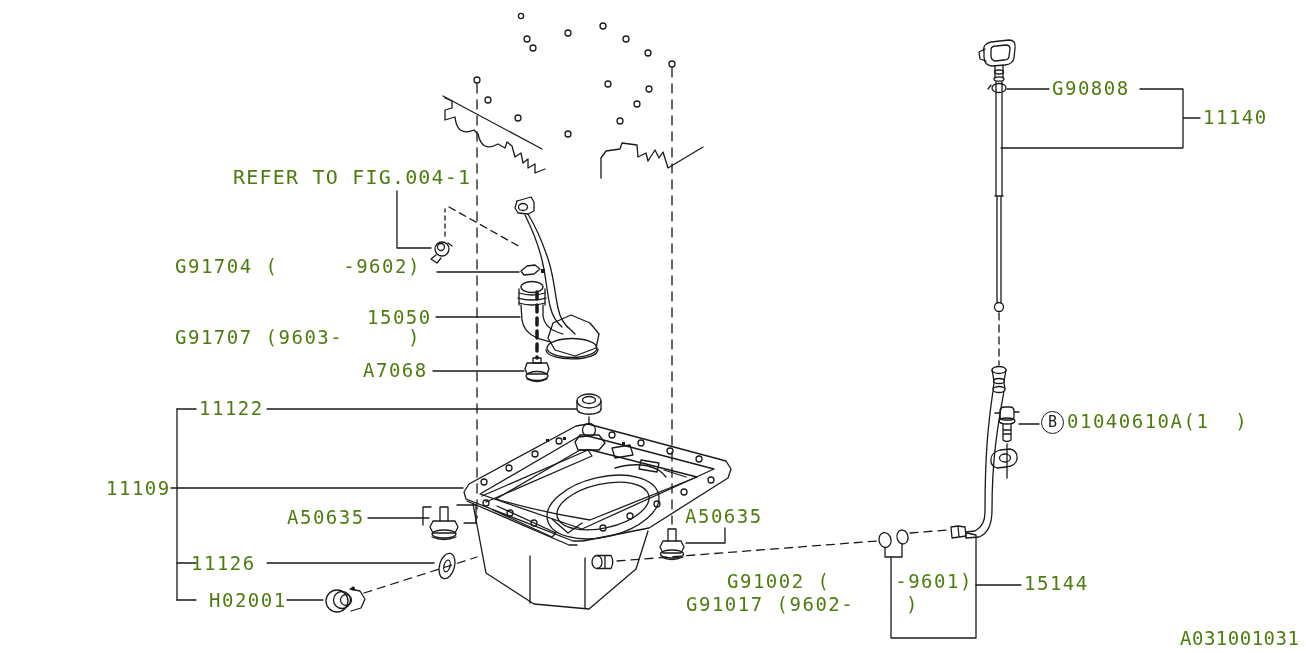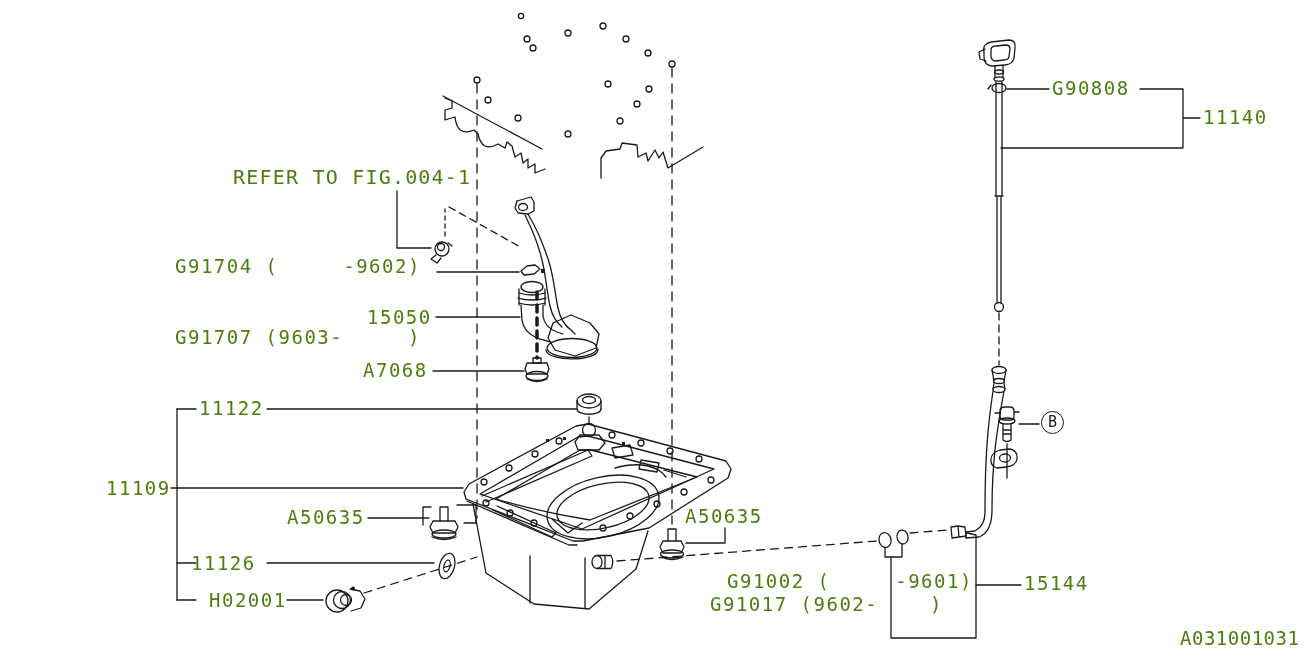--- a/index.html
+++ b/index.html
@@ -13,21 +13,21 @@
   #lbl-g91707{left:175px;top:280px;margin-top:48px;}
   #lbl-15050{left:367px;top:308px;}
   #lbl-a7068{left:363px;top:361px;}
   #lbl-11122{left:199px;top:399px;}
   #lbl-11109{left:106px;top:479px;}
   #lbl-a50635-left{left:287px;top:508px;}
   #lbl-a50635-right{left:685px;top:507px;}
   #lbl-11126{left:191px;top:554px;}
   #lbl-h02001{left:209px;top:591px;}
   #lbl-g91002{left:727px;top:572px;}
-  #lbl-g91017{left:710px;top:595px;}
+  #lbl-g91017{left:686px;top:595px;}
   #lbl-15144{left:1024px;top:574px;}
   #lbl-g90808{left:1052px;top:79px;}
   #lbl-11140{left:1203px;top:108px;text-align:center;}
   #lbl-figcode{left:1180px;top:629px;letter-spacing:0.5px;}
   #bolt-b-circle{position:absolute;left:1041px;top:411px;width:21px;height:21px;
        border:1.5px solid #1a1a1a;border-radius:50%;display:flex;align-items:center;
        justify-content:center;font-size:15px;line-height:15px;}
   #lbl-b-code{left:1067px;top:412px;}
 </style>
 </head>
@@ -269,15 +269,16 @@
 <div class="lbl" id="lbl-a50635-left">A50635</div>
 <div class="lbl" id="lbl-a50635-right">A50635</div>
 <div class="lbl" id="lbl-11126">11126</div>
 <div class="lbl" id="lbl-h02001">H02001</div>
 <div class="lbl" id="lbl-g91002">G91002 (     -9601)</div>
 <div class="lbl" id="lbl-g91017">G91017 (9602-    )</div>
 <div class="lbl" id="lbl-15144">15144</div>
 <div class="lbl" id="lbl-g90808">G90808</div>
 <div class="lbl" id="lbl-11140">11140</div>
 <div id="bolt-b-circle">B</div>
+<div class="lbl" id="lbl-b-code">01040610A(1  )</div>
 <div class="lbl" id="lbl-figcode">A031001031</div>
 
 </div>
 
 </body></html>

